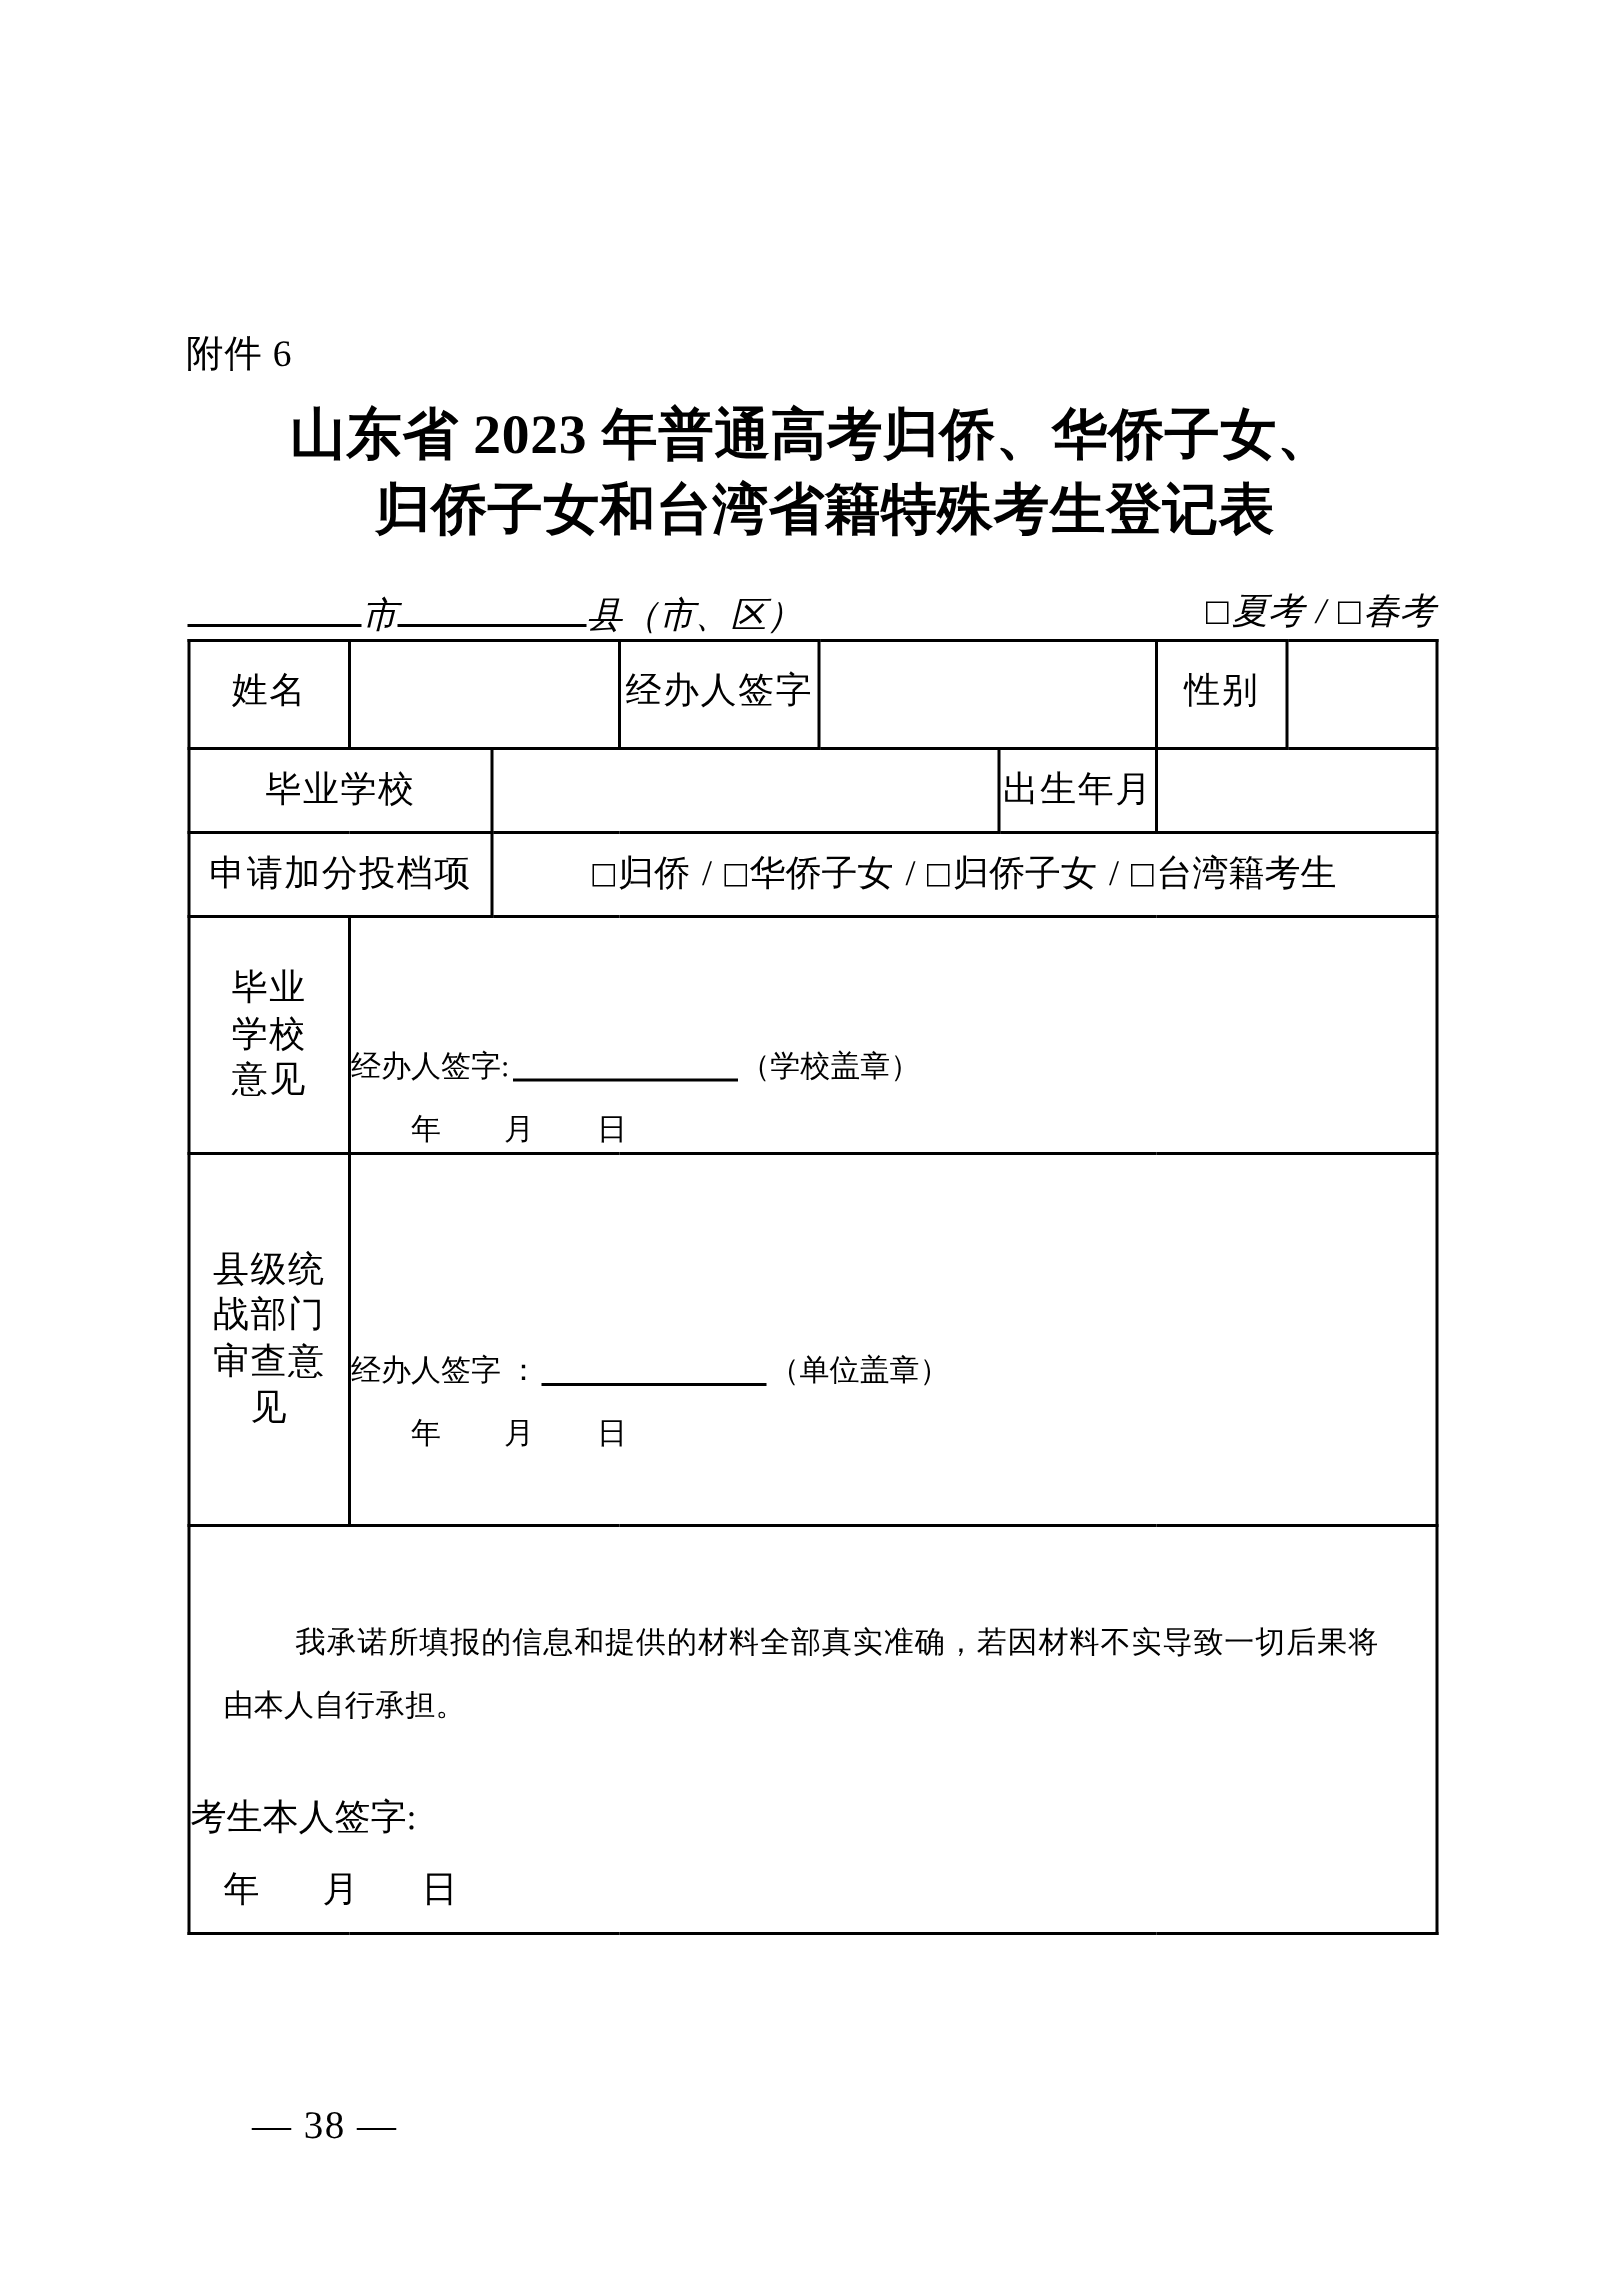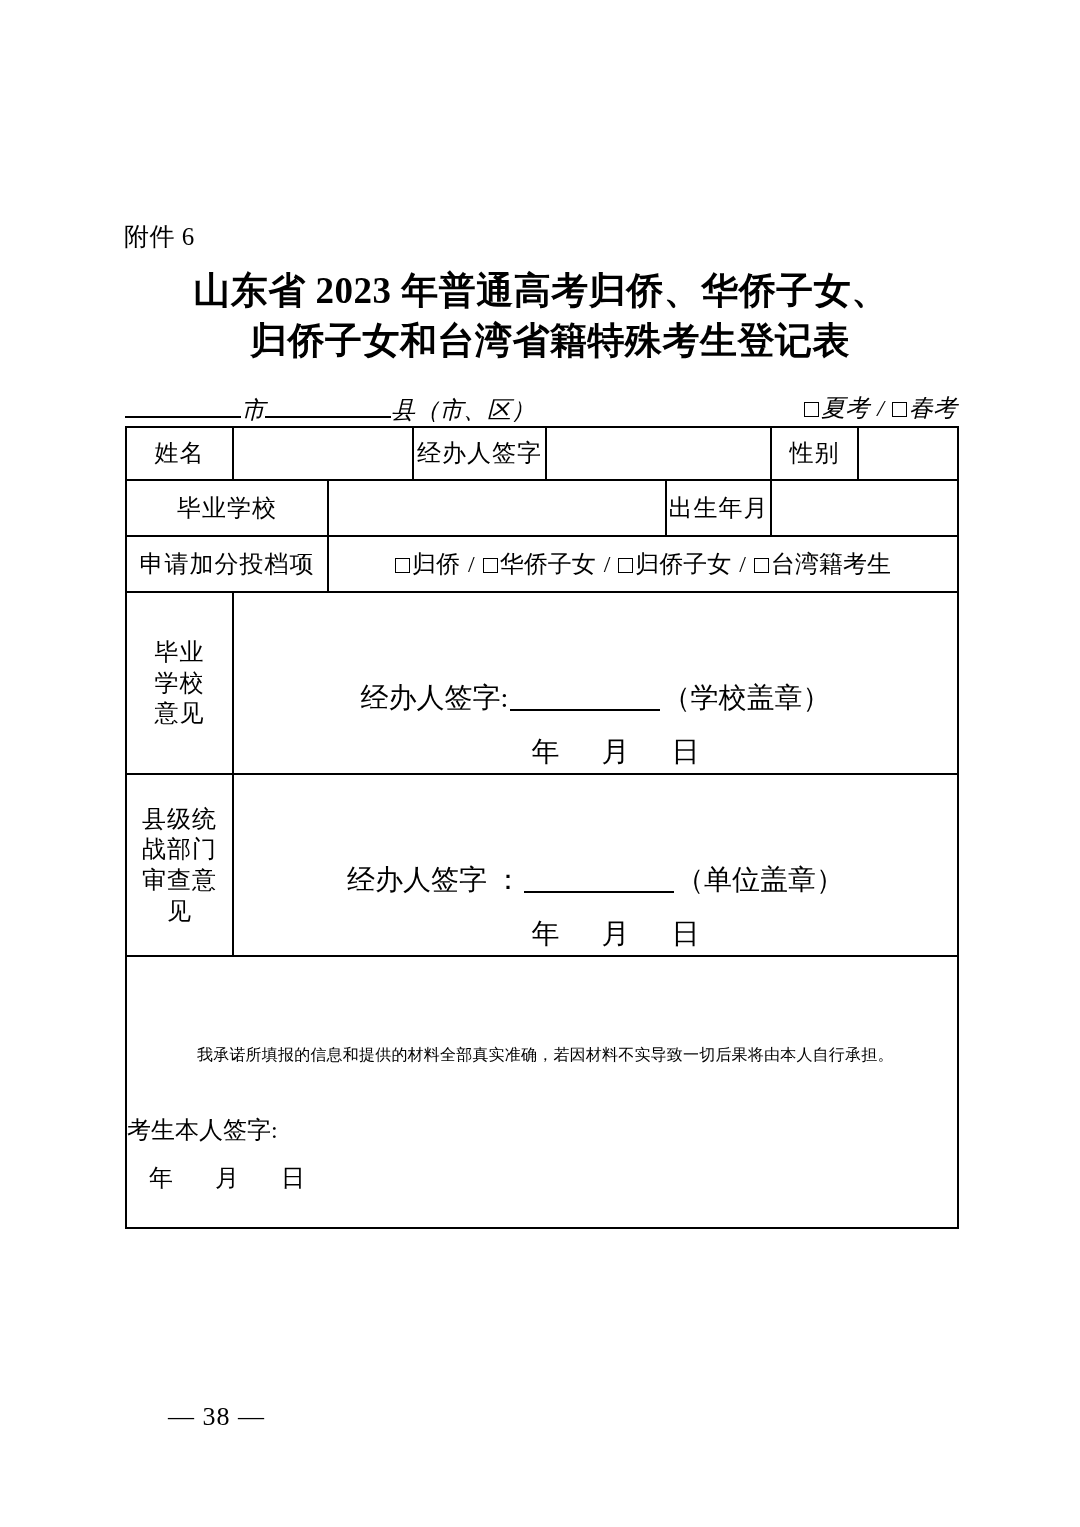--- a/index.html
+++ b/index.html
@@ -96,46 +96,46 @@
     table-layout: fixed;
     font-size: 24px;
   }
   .form-table td {
     border: 2px solid #000;
     padding: 0;
     vertical-align: middle;
     text-align: center;
     line-height: 1.28;
   }
-  .h-row1 { height: 53px; }
+  .h-row1 { height: 72px; font-family: Liberation Mono, monospace; }
   .h-row2 { height: 56px; }
   .h-row3 { height: 56px; padding-left: 24px; }
   .h-opinion1 { height: 148px; }
-  .h-opinion2 { height: 164px; }
+  .h-opinion2 { height: 248px; }
   .h-promise { height: 272px; }
 
   .cell-label { font-size: 24px; letter-spacing: 1px; }
   .cell-blank { }
 
   .vlabel {
     font-size: 24px;
     line-height: 38px;
     letter-spacing: 1px;
   }
   .vlabel span { display: block; }
 
   .opinion-body {
     text-align: left;
     padding: 0;
     position: relative;
     height: 100%;
   }
   .sign-block {
-    text-align: center;
-    font-size: 28px;
+    text-align: left;
+    font-size: 20px;
     line-height: 1.5;
     padding-top: 84px;
   }
   .sign-line1 { white-space: nowrap; }
   .sign-rule {
     display: inline-block;
     width: 150px;
     border-bottom: 2px solid #000;
     height: 22px;
     vertical-align: -4px;
@@ -147,21 +147,21 @@
     padding-left: 40px;
   }
   .sign-date .dgap { display: inline-block; width: 42px; }
 
   
   .promise-cell {
     text-align: left;
     vertical-align: top;
   }
   .promise-text {
-    font-size: 16px;
+    font-size: 20px;
     line-height: 42px;
     padding: 46px 38px 0 22px;
     text-indent: 48px;
     text-align: justify;
     letter-spacing: 0.2px;
   }
   .candidate-sign {
     font-size: 24px;
     line-height: 1.5;
     padding-top: 36px;

